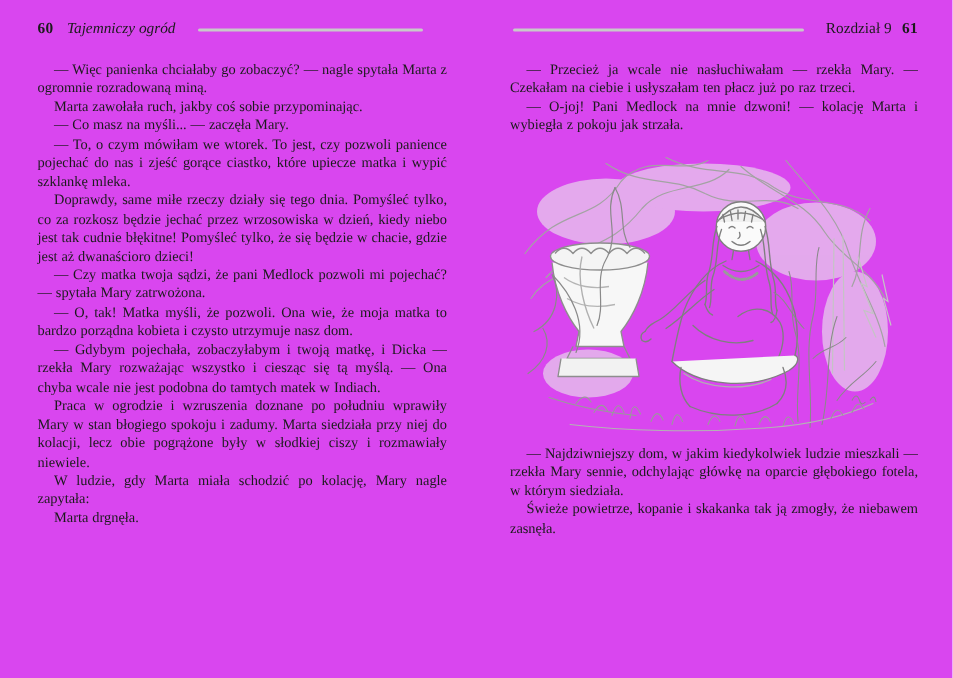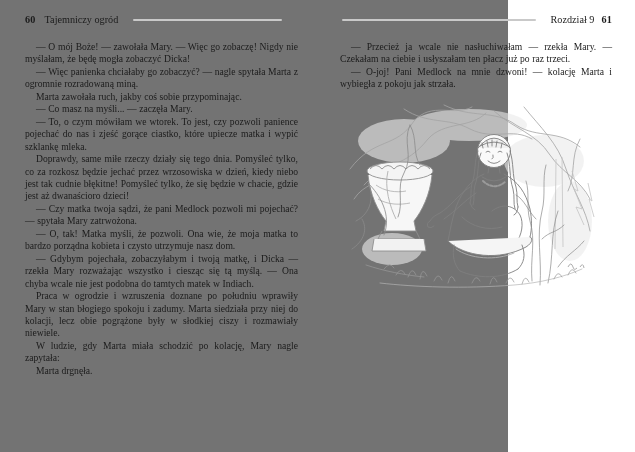--- a/index.html
+++ b/index.html
@@ -9,41 +9,41 @@
   }
   body {
     width: 635px;
     height: 452px;
     overflow: hidden;
     font-family: "Liberation Serif", serif;
     color: #1b1b1b;
   }
   .spread {
     position: relative;
-    width: 508px;
+    width: 635px;
     height: 452px;
-    background: #737373;
+    background: #d946ef;
   }
   .page {
     position: absolute;
     top: 14px;
   }
   .page-left  { left: 25px;  width: 273px; }
   .page-right { left: 340px; width: 272px; }
 
   .page-header {
     display: flex;
     align-items: center;
     font-size: 10.2px;
     line-height: 12px;
     margin-bottom: 15px;
     white-space: nowrap;
   }
   .pagenum { font-weight: bold; letter-spacing: 0.2px; }
-  .running-title { margin-left: 9px; }
+  .running-title { font-style: italic; margin-left: 9px; }
   .chapter-title { margin-right: 7px; }
   .header-rule {
     flex: 1;
     height: 2px;
     background: #c9c9c9;
     border-radius: 1px;
   }
   .page-left  .header-rule { margin-left: 15px; margin-right: 16px; }
   .page-right .header-rule { margin-right: 15px; margin-left: 2px; }
 
@@ -71,21 +71,20 @@
 
 <div class="spread">
 
   <section class="page page-left">
     <header class="page-header">
       <span class="pagenum">60</span>
       <span class="running-title">Tajemniczy ogród</span>
       <span class="header-rule"></span>
     </header>
     <div class="body-text">
-        <p>— O mój Boże! — zawołała Mary. — Więc go zobaczę! Nigdy nie myślałam, że będę mogła zobaczyć Dicka!</p>
         <p>— Więc panienka chciałaby go zobaczyć? — nagle spytała Marta z ogromnie rozradowaną miną.</p>
         <p>Marta zawołała ruch, jakby coś sobie przypominając.</p>
         <p>— Co masz na myśli... — zaczęła Mary.</p>
         <p>— To, o czym mówiłam we wtorek. To jest, czy pozwoli panience pojechać do nas i zjeść gorące ciastko, które upiecze matka i wypić szklankę mleka.</p>
         <p>Doprawdy, same miłe rzeczy działy się tego dnia. Pomyśleć tylko, co za rozkosz będzie jechać przez wrzosowiska w dzień, kiedy niebo jest tak cudnie błękitne! Pomyśleć tylko, że się będzie w chacie, gdzie jest aż dwanaścioro dzieci!</p>
         <p>— Czy matka twoja sądzi, że pani Medlock pozwoli mi pojechać? — spytała Mary zatrwożona.</p>
         <p>— O, tak! Matka myśli, że pozwoli. Ona wie, że moja matka to bardzo porządna kobieta i czysto utrzymuje nasz dom.</p>
         <p>— Gdybym pojechała, zobaczyłabym i twoją matkę, i Dicka — rzekła Mary rozważając wszystko i ciesząc się tą myślą. — Ona chyba wcale nie jest podobna do tamtych matek w Indiach.</p>
         <p>Praca w ogrodzie i wzruszenia doznane po południu wprawiły Mary w stan błogiego spokoju i zadumy. Marta siedziała przy niej do kolacji, lecz obie pogrążone były w słodkiej ciszy i rozmawiały niewiele.</p>
         <p>W ludzie, gdy Marta miała schodzić po kolację, Mary nagle zapytała:</p>
@@ -195,15 +194,19 @@
           <path d="M40,170 q6,-8 10,-1 M52,176 q5,-9 9,-1"></path>
           <path d="M22,166 C40,172 60,176 80,178"></path>
           <path d="M36,184 C70,188 120,190 170,186 C196,184 220,178 238,170" stroke="#b3b3b3"></path>
           <path d="M210,180 q4,-10 8,-2 M224,176 q4,-10 8,-2"></path>
         </g>
 
         <path d="M224,168 q3,-6 5,0 q1,4 4,1 m3,-1 q3,-5 4,1" stroke="#8a8a8a" stroke-width="0.7" fill="none"></path>
       </svg>
     </figure>
 
+    <div class="body-text">
+        <p>— Najdziwniejszy dom, w jakim kiedykolwiek ludzie mieszkali — rzekła Mary sennie, odchylając główkę na oparcie głębokiego fotela, w którym siedziała.</p>
+        <p>Świeże powietrze, kopanie i skakanka tak ją zmogły, że niebawem zasnęła.</p>
+      </div>
   </section>
 
 </div>
 
 </body></html>

